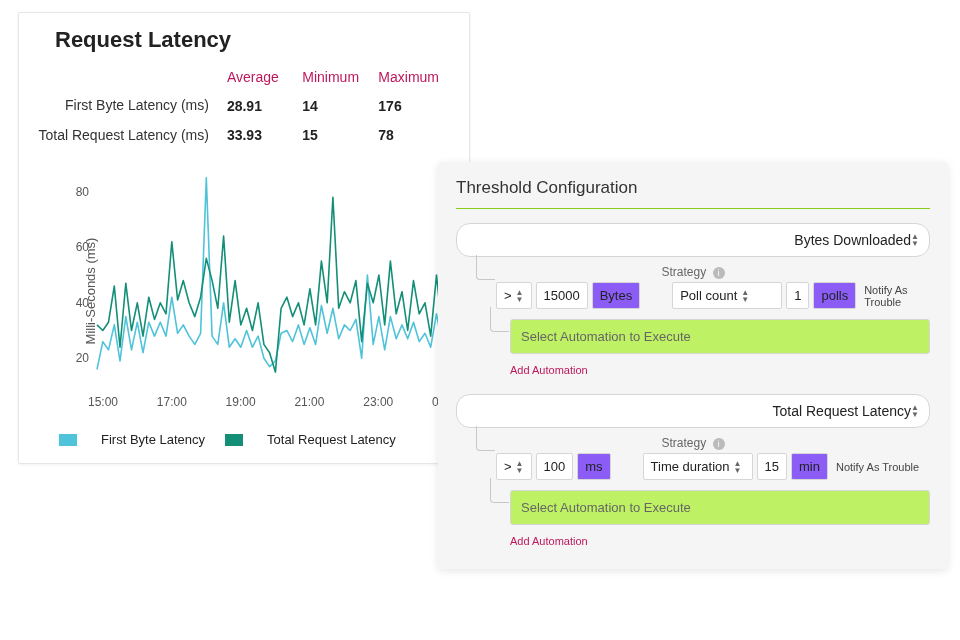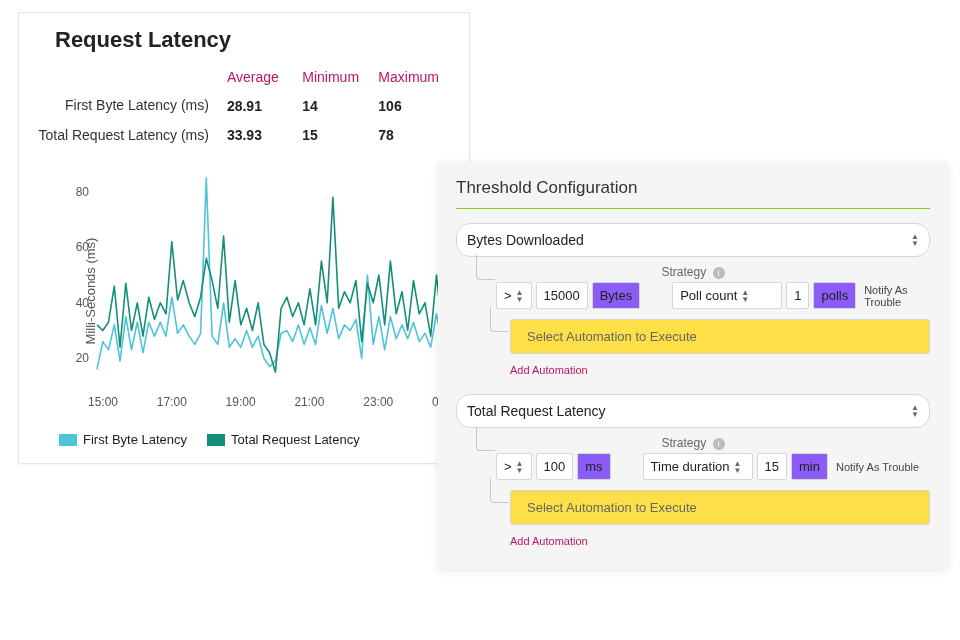--- a/index.html
+++ b/index.html
@@ -70,21 +70,21 @@
     color: #555;
     white-space: nowrap;
   }
   .legend {
     display: flex;
     gap: 20px;
     margin-top: 6px;
     margin-left: 26px;
     font-size: 13px;
   }
-  .legend-item { display: flex; align-items: center; gap: 6px; }
+  .legend-item { display: flex; align-items: center; gap: 24px; }
   .swatch { width: 18px; height: 12px; display: inline-block; }
   .swatch.a { background: #4fc3d9; }
   .swatch.b { background: #148f77; }
 
   
   .threshold-card {
     position: absolute;
     left: 438px;
     top: 162px;
     width: 510px;
@@ -104,21 +104,21 @@
   .threshold-block {
     margin-bottom: 18px;
   }
   .select-row {
     background: #fff;
     border: 1px solid #d6d6d6;
     border-radius: 14px;
     padding: 8px 10px;
     font-size: 14px;
     display: flex;
-    justify-content: space-between;
+    justify-content: flex-end;
     align-items: center;
     cursor: pointer;
   }
   .stepper {
     display: inline-flex;
     flex-direction: column;
     font-size: 8px;
     line-height: 7px;
     color: #666;
   }
@@ -149,24 +149,24 @@
   .ctl.strategy { min-width: 110px; margin-left: 28px; }
   .notify-text {
     font-size: 11px;
     color: #444;
     margin-left: 4px;
   }
   .branch {
     margin: 10px 0 0 54px;
   }
   .automation-select {
-    background: #fde047;
+    background: #bef264;
     border: 1px solid #d6d6d6;
     border-radius: 3px;
-    padding: 9px 16px;
+    padding: 9px 10px;
     font-size: 13px;
     color: #666;
     cursor: pointer;
   }
   .add-link {
     color: #be185d;
     font-size: 11px;
     margin: 10px 0 0 54px;
     cursor: pointer;
   }
@@ -213,21 +213,21 @@
         <tr>
       <th></th>
       <th>Average</th>
       <th>Minimum</th>
       <th>Maximum</th>
     </tr>
     <tr>
       <td class="metric-name">First Byte Latency (ms)</td>
       <td class="val">28.91</td>
       <td class="val">14</td>
-      <td class="val">106</td>
+      <td class="val">176</td>
     </tr>
     <tr>
       <td class="metric-name">Total Request Latency (ms)</td>
       <td class="val">33.93</td>
       <td class="val">15</td>
       <td class="val">78</td>
     </tr>
   </tbody>
     </table>
 

